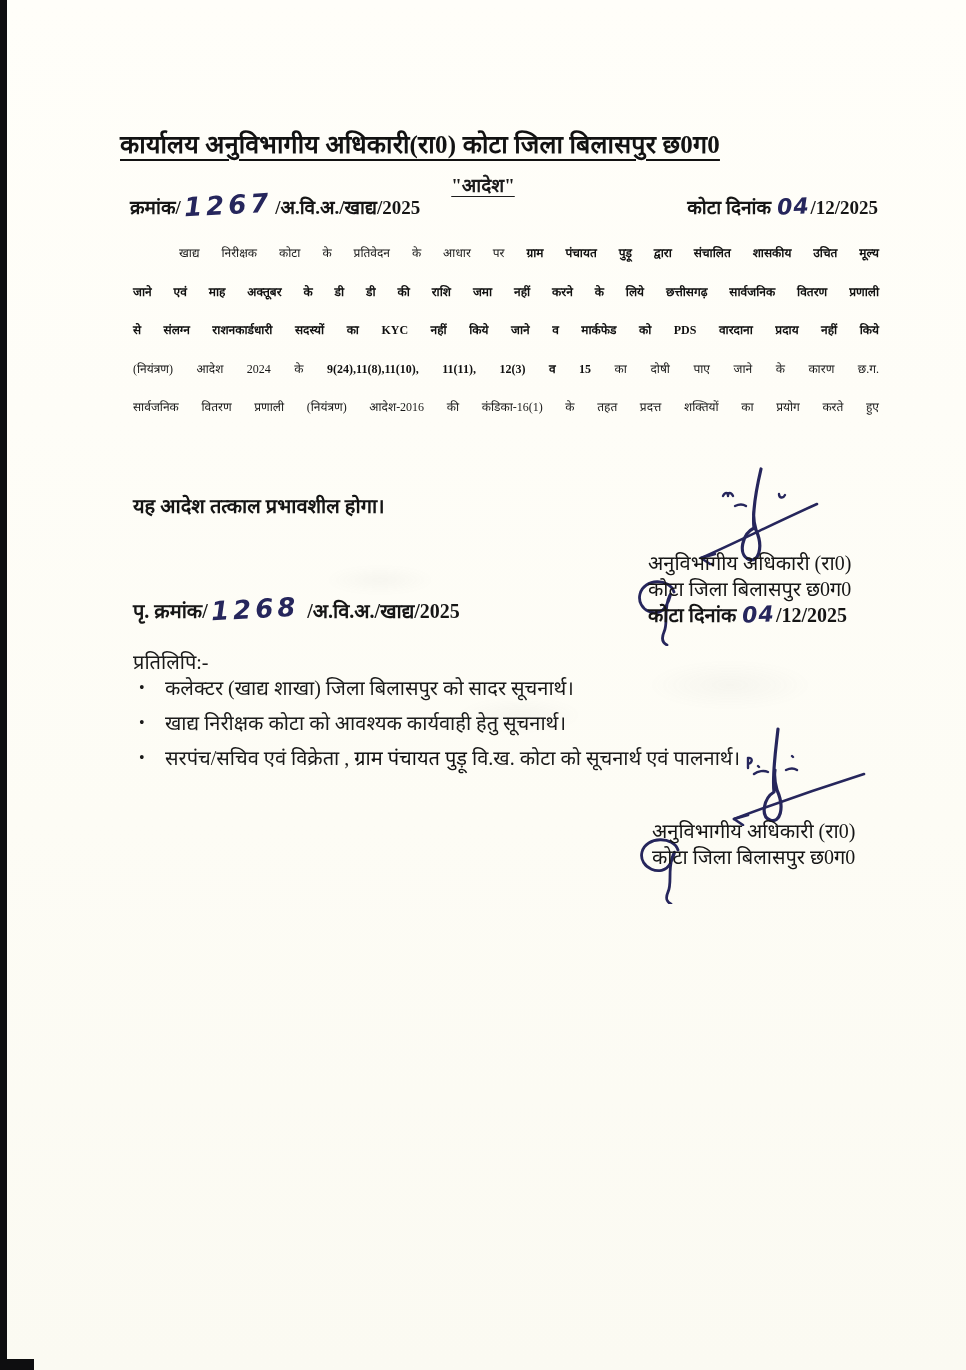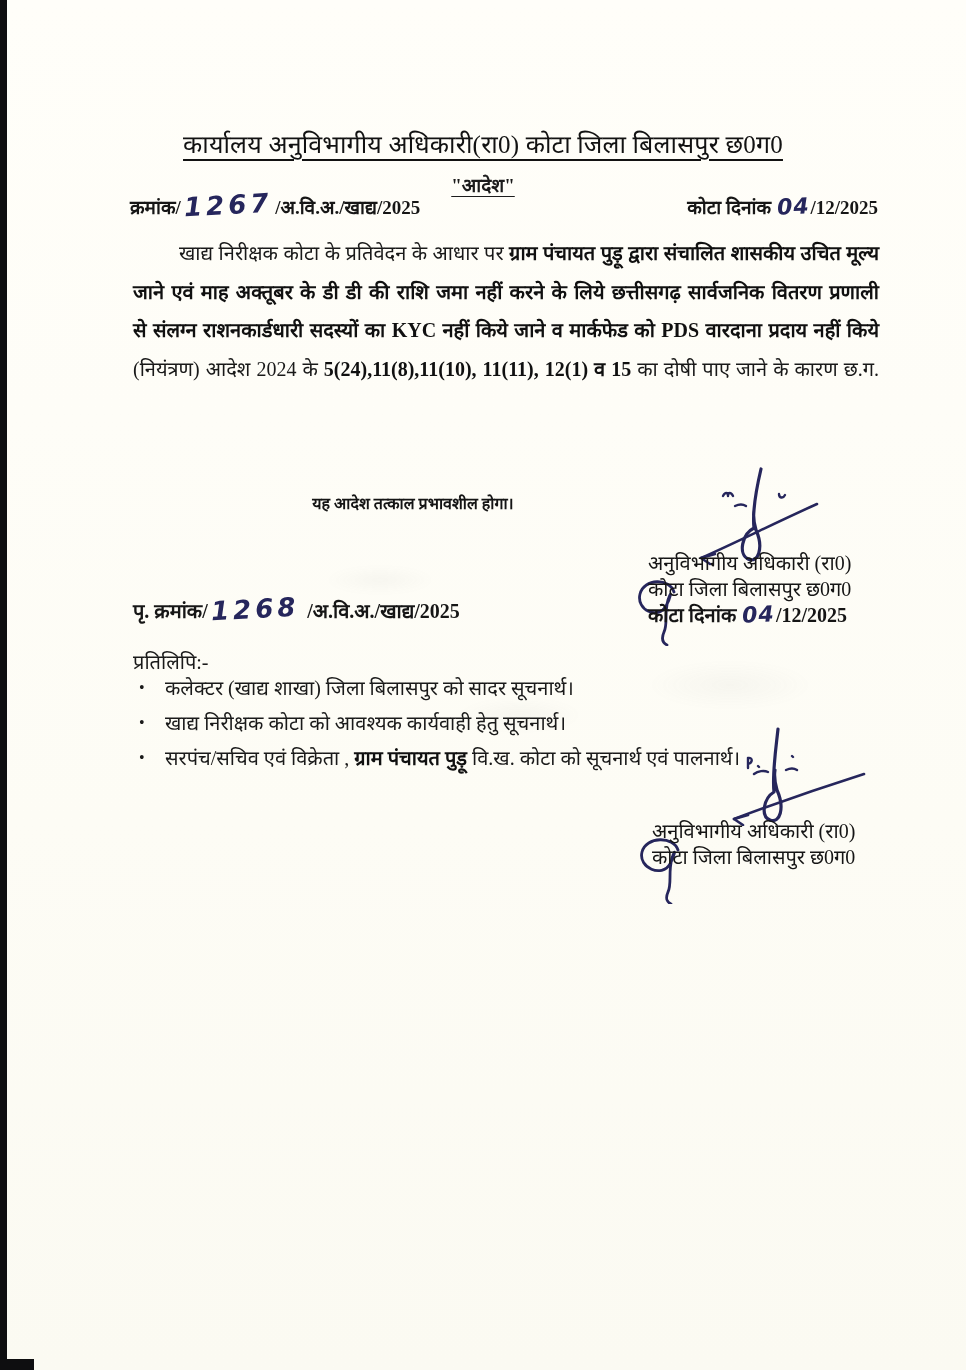--- a/index.html
+++ b/index.html
@@ -21,21 +21,21 @@
     position:absolute;left:0;bottom:0;width:34px;height:11px;
     background:var(--edge,#0e0e10);
   }
   .smudge{
     position:absolute;border-radius:50%;
     background:radial-gradient(closest-side,#8a8a84,transparent 70%);
     opacity:.06;filter:blur(3px);pointer-events:none;
   }
   .doc-title{
     position:absolute;left:120px;width:726px;top:128px;
-    text-align:center;font-size:25px;font-weight:normal;line-height:1.35;
+    text-align:left;font-size:25px;font-weight:bold;line-height:1.35;
     text-decoration:underline;text-underline-offset:6px;text-decoration-thickness:2px;
     letter-spacing:.2px;color:#121212;
   }
   .order-heading{
     position:absolute;left:0;width:100%;top:172px;
     text-align:center;font-size:19px;font-weight:bold;
   }
   .order-heading .inner{
     text-decoration:underline;text-underline-offset:4px;
   }
@@ -46,31 +46,31 @@
   }
   .hand{
     font-family:"DejaVu Sans","Liberation Sans",sans-serif;
     font-style:italic;font-weight:600;color:var(--ink-hand,#26265c);
     display:inline-block;transform:rotate(-3deg);
   }
   .hand.big{font-size:26px;letter-spacing:4px;line-height:1;padding:0 3px;}
   .hand.day{font-size:22px;letter-spacing:1px;line-height:1;padding:0 1px;}
   .body-text{
     position:absolute;left:133px;top:234px;width:746px;
-    font-size:20px;color:#191919;
+    font-size:12px;color:#191919;
   }
   .body-line{
     text-align:justify;text-align-last:justify;
     height:38.5px;line-height:38.5px;white-space:nowrap;
   }
   .body-line.indent{text-indent:46px;}
   .body-line .seg-b{font-weight:bold;color:#101010;}
   .effective-line{
     position:absolute;left:133px;width:560px;top:492px;
-    text-align:center;font-size:16px;font-weight:bold;color:#141414;
+    font-size:20px;font-weight:bold;color:#141414;
   }
   .sig-block{
     position:absolute;text-align:left;font-size:20px;line-height:26px;color:#151515;
   }
   .sig-block .date-line{font-weight:bold;}
   .sig1-text{left:648px;top:550px;width:228px;}
   .sig2-text{left:652px;top:818px;width:232px;}
   .sig-svg{position:absolute;}
   .endorse-row{
     position:absolute;left:133px;top:596px;
@@ -78,21 +78,21 @@
   }
   .copies-label{
     position:absolute;left:133px;top:648px;font-size:20px;color:#1a1a1a;
   }
   .copies{
     position:absolute;left:139px;top:676px;width:660px;
     font-size:20px;color:#1a1a1a;
   }
   .copy-item{display:flex;align-items:flex-start;margin-bottom:11px;line-height:24px;}
   .copy-item .bullet{width:26px;flex:0 0 26px;font-size:16px;line-height:24px;}
-  .copy-item .seg-b{font-weight:bold;color:#101010;text-align:center;}
+  .copy-item .seg-b{font-weight:normal;color:#101010;text-align:center;}
   svg .ink{stroke:var(--ink-hand,#22224e);fill:none;stroke-linecap:round;stroke-linejoin:round;}
 </style>
 </head>
 <body>
 
 <div class="page" style="--ink: #1c1c1c; --ink-hand: #26265c; --edge: #0e0e10;">
 
   <div class="scan-edge-left"></div>
   <div class="scan-edge-bottom"></div>
 
@@ -113,21 +113,22 @@
     <span>
       <span>कोटा दिनांक</span>
       <span class="hand day">04</span><span>/12/2025</span>
     </span>
   </div>
 
   <div class="body-text" id="body-lines">
       <div class="body-line indent"><span class="seg-n">खाद्य निरीक्षक कोटा के प्रतिवेदन के आधार पर </span><span class="seg-b">ग्राम पंचायत पुड़ू द्वारा संचालित शासकीय उचित मूल्य</span></div>
       <div class="body-line"><span class="seg-b">जाने एवं माह अक्तूबर के डी डी की राशि जमा नहीं करने के लिये छत्तीसगढ़ सार्वजनिक वितरण प्रणाली</span></div>
       <div class="body-line"><span class="seg-b">से संलग्न राशनकार्डधारी सदस्यों का KYC नहीं किये जाने व मार्कफेड को PDS वारदाना प्रदाय नहीं किये</span></div>
-      <div class="body-line"><span class="seg-n">(नियंत्रण) आदेश 2024 के </span><span class="seg-b">5(24),11(8),11(10), 11(11), 12(1) व 15</span><span class="seg-n"> का दोषी पाए जाने के कारण छ.ग.</span></div>
+      <div class="body-line"><span class="seg-n">(नियंत्रण) आदेश 2024 के </span><span class="seg-b">9(24),11(8),11(10), 11(11), 12(3) व 15</span><span class="seg-n"> का दोषी पाए जाने के कारण छ.ग.</span></div>
+      <div class="body-line"><span class="seg-n">सार्वजनिक वितरण प्रणाली (नियंत्रण) आदेश-2016 की कंडिका-16(1) के तहत प्रदत्त शक्तियों का प्रयोग करते हुए</span></div>
     </div>
 
   <div class="effective-line">यह आदेश तत्काल प्रभावशील होगा।</div>
 
   <svg class="sig-svg" style="left:693px;top:466px;" width="140" height="100" viewBox="0 0 140 100">
     <path class="ink" stroke-width="3.2" d="M68 3 C64 20 59 44 61 62 C49 68 45 88 55 93 C65 98 71 82 63 64 C61 57 60 50 61 44"></path>
     <path class="ink" stroke-width="2.6" d="M8 92 C44 76 84 56 124 38"></path>
     <path class="ink" stroke-width="2.6" d="M8 92 L22 88 M8 92 L17 98"></path>
     <path class="ink" stroke-width="2.4" d="M30 30 C32 26 35 26 35 30 C35 26 38 26 40 30"></path>
     <path class="ink" stroke-width="2.4" d="M86 28 C86 32 90 33 92 29"></path>

